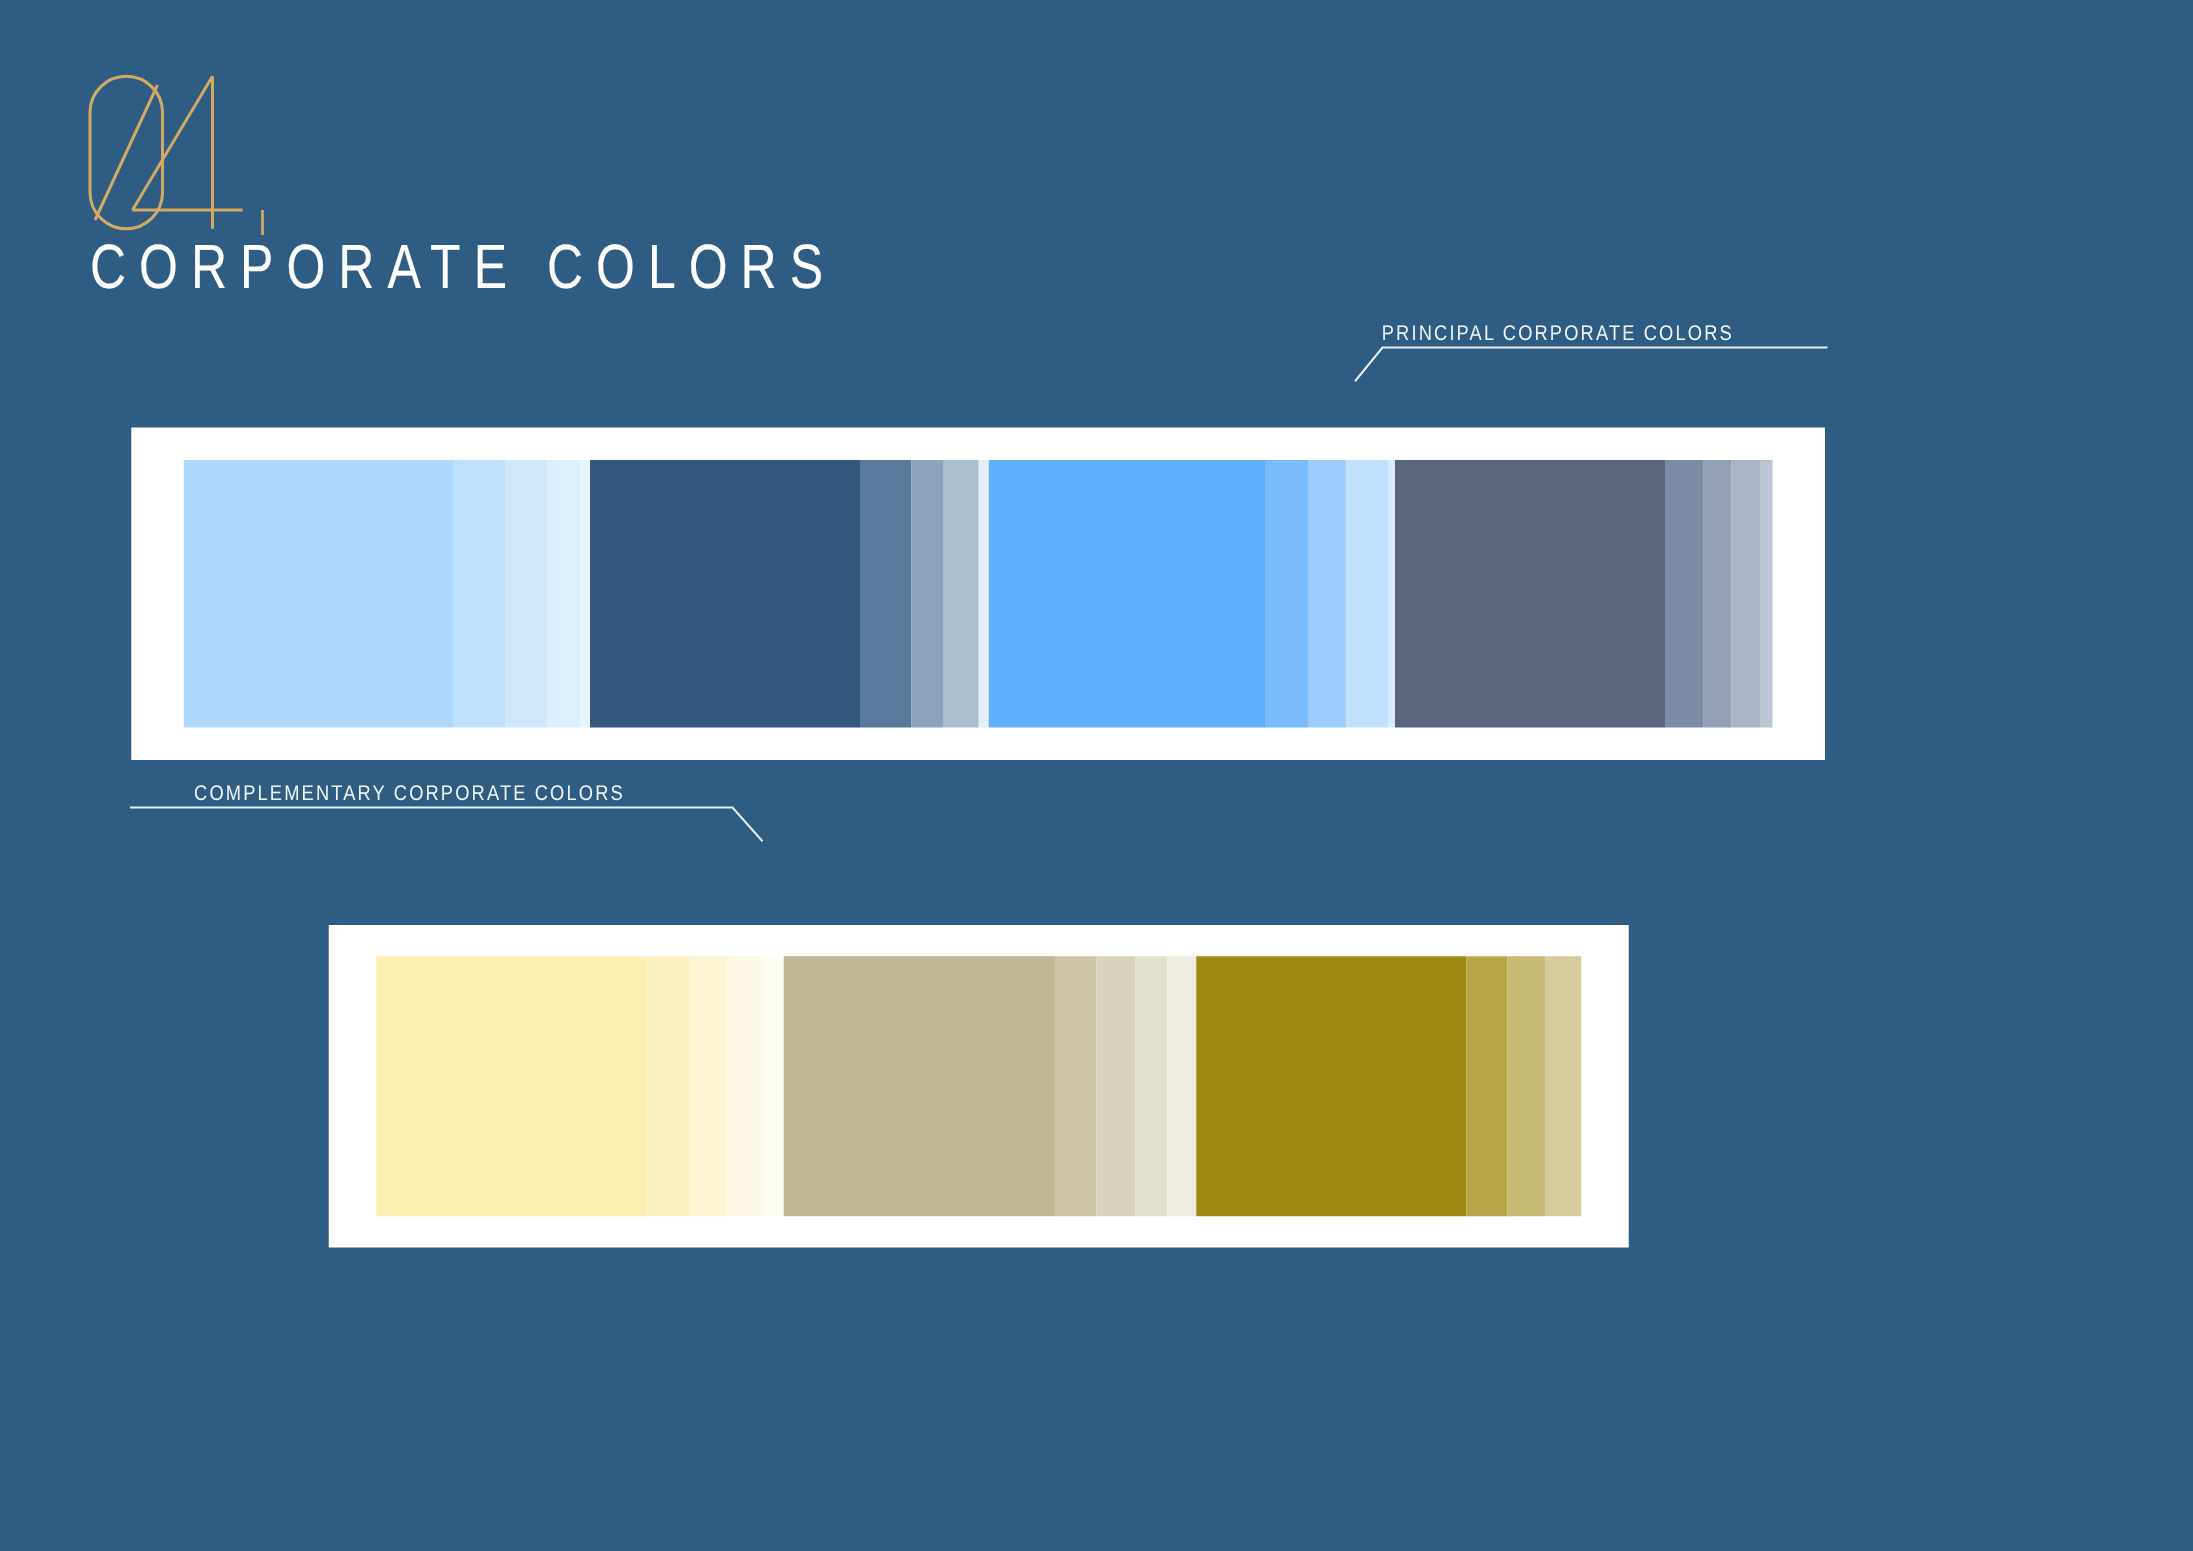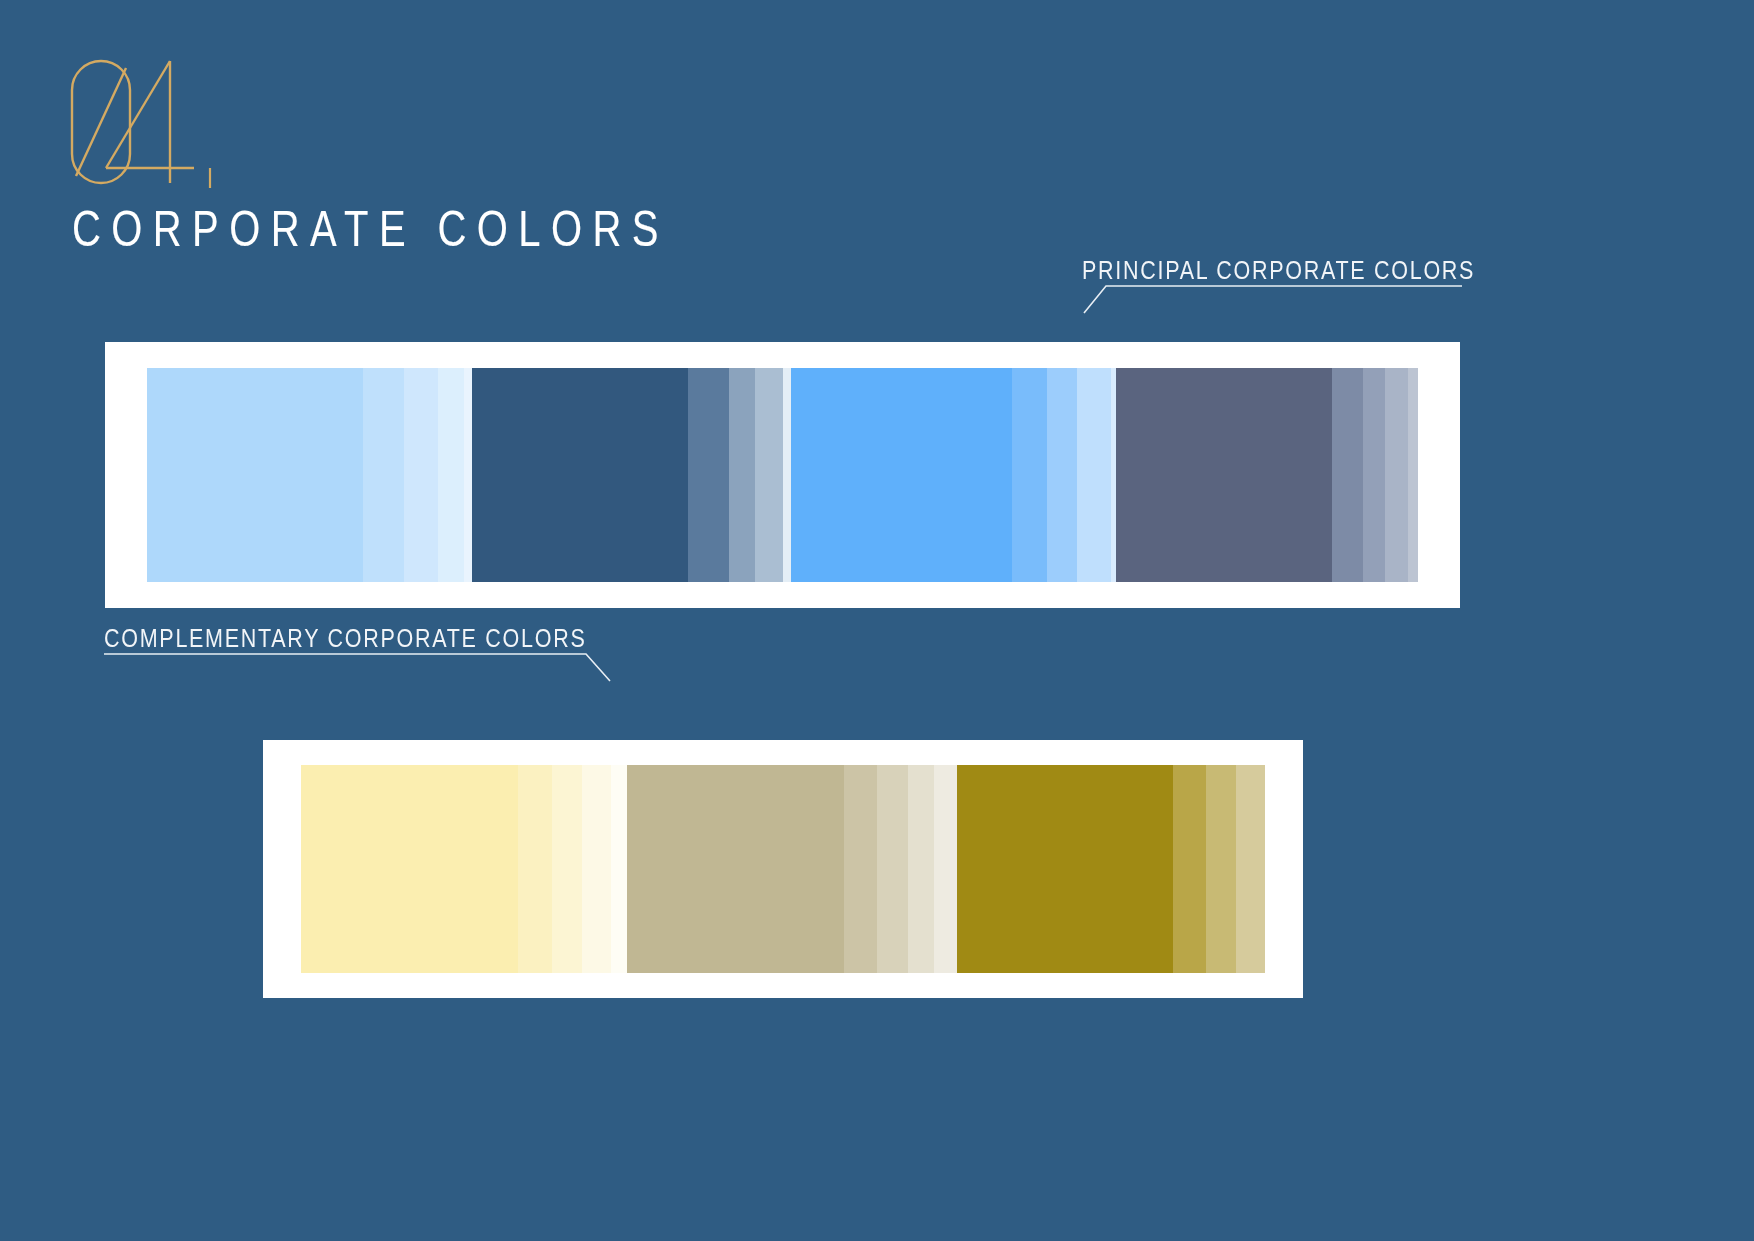--- a/index.html
+++ b/index.html
@@ -12,40 +12,41 @@
   }
   #stage{position:absolute;inset:0;}
 
   
   .title-block{position:absolute;left:70px;top:58px;}
 
   .num-wrap{position:relative;height:125px;width:170px;}
   .num-svg{position:absolute;left:0;top:0;}
 
   .main-title{
-    position:absolute;left:72px;top:204px;
+    position:absolute;left:72px;top:188px;
     color:#ffffff;
     font-size:50px;
     letter-spacing:13px;
     font-weight:300;
     line-height:1;
     white-space:nowrap;
     -webkit-text-stroke:0.1px #ffffff;
   }
   .title-inner{display:block;transform:scaleX(0.80);transform-origin:left center;}
 
   
   .callout{position:absolute;}
   .callout .cap{
     color:#f2f5f8;
-    font-size:25px;
+    font-size:17px;
     letter-spacing:2.0px;
     font-weight:300;
     white-space:nowrap;
     line-height:1;
+    text-align:center;
   }
   .cap-inner{display:block;transform:scaleX(0.86);transform-origin:left center;}
   .callout svg{display:block;overflow:visible;}
 
   
   .palette-frame{
     position:absolute;
     background:#ffffff;
     box-sizing:border-box;
     display:flex;

